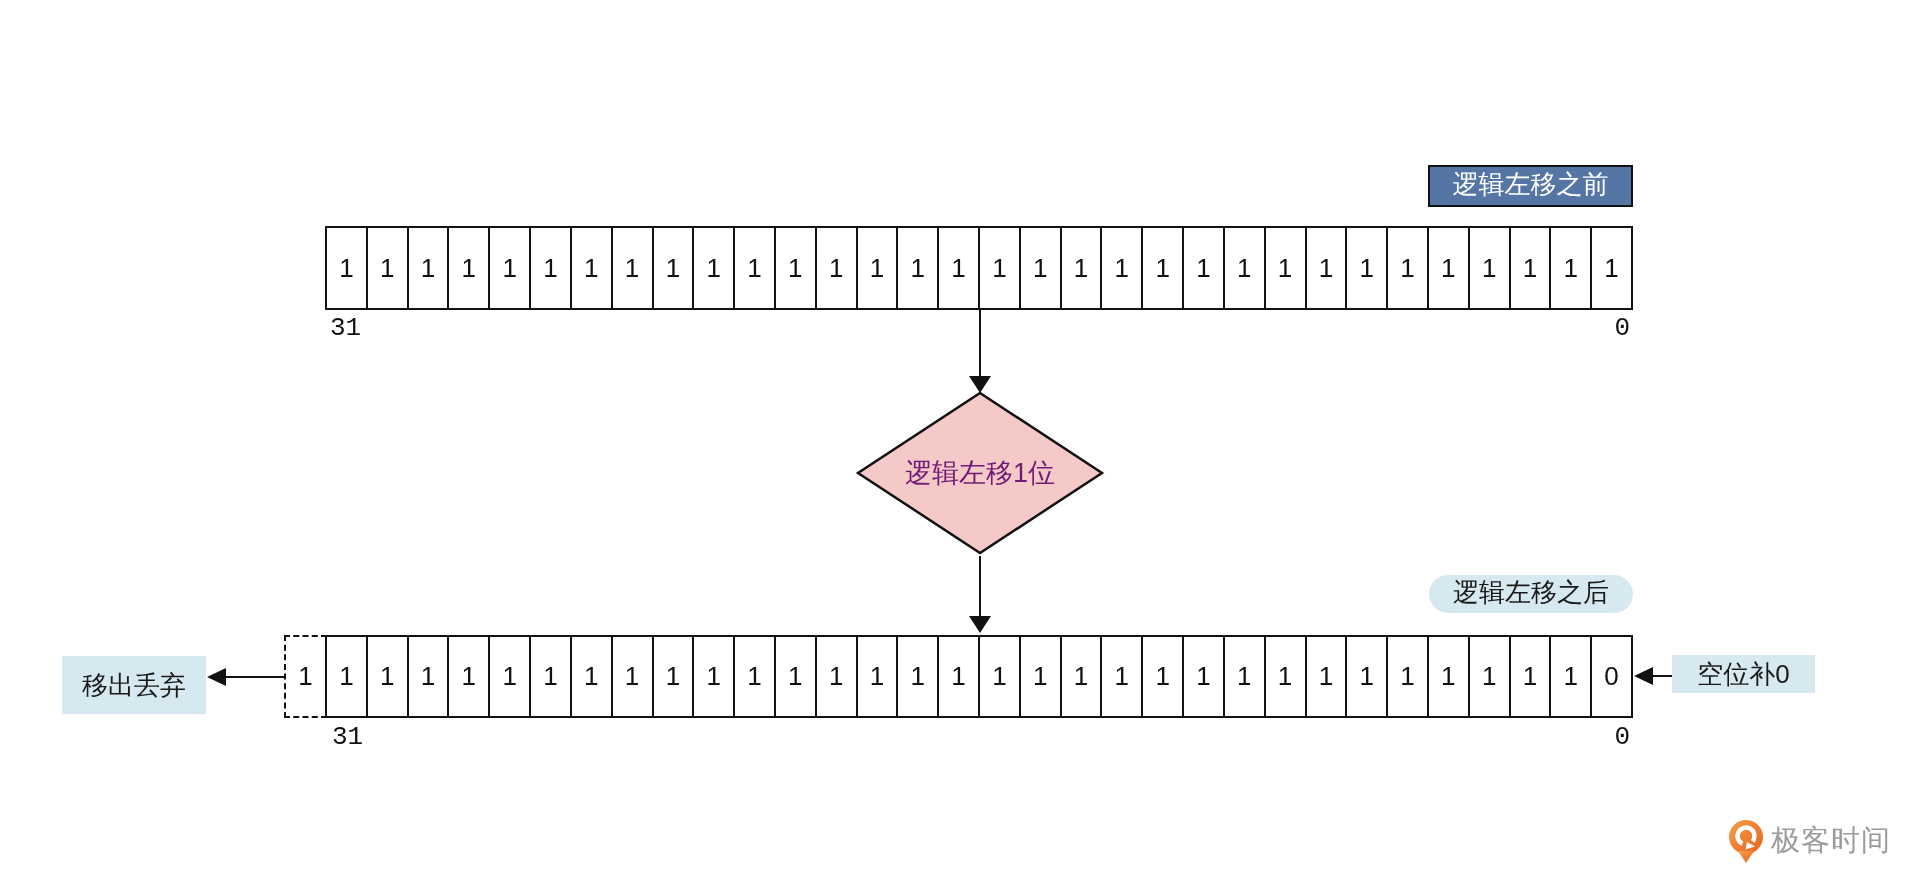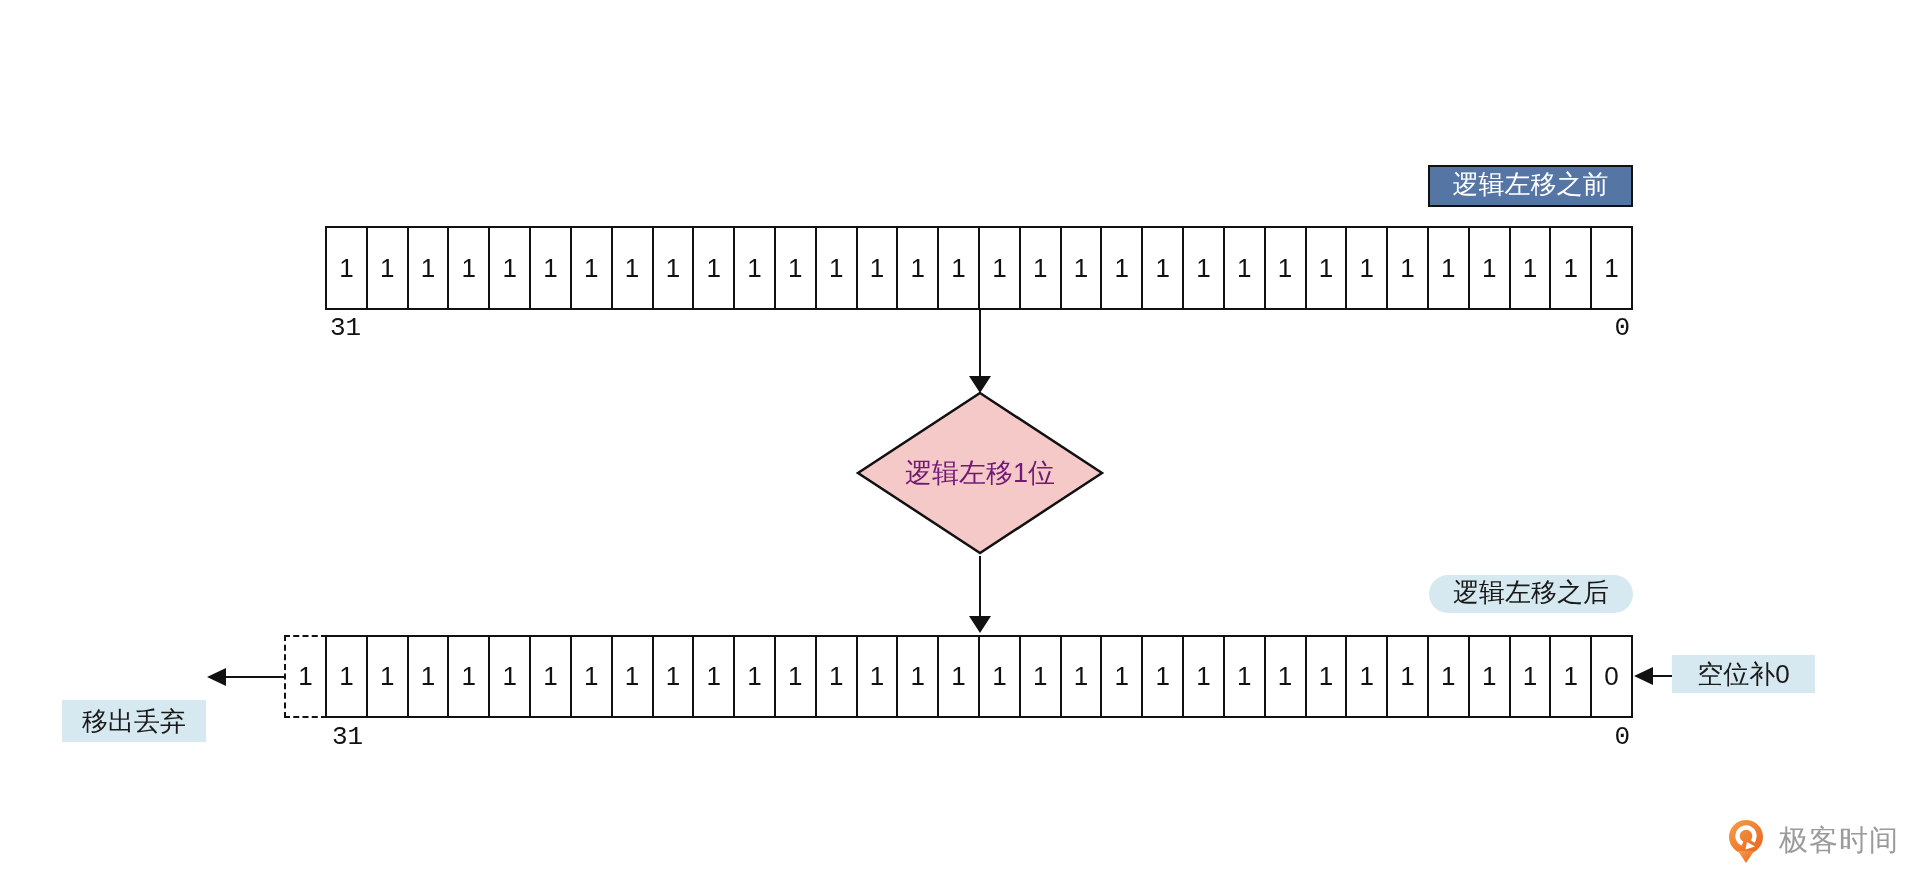--- a/index.html
+++ b/index.html
@@ -34,21 +34,21 @@
   }
   .side-label {
     position: absolute;
     display: flex;
     align-items: center;
     justify-content: center;
     font-size: 26px;
     background: #d6e8f0;
     color: #1a1a1a;
   }
-  .label-discard { left: 62px; top: 656px; width: 144px; height: 42px; margin-top: 44px; }
+  .label-discard { left: 62px; top: 656px; width: 144px; height: 58px; }
   .label-fill    { left: 1672px; top: 655px; width: 143px; height: 38px; }
 
   
   .register {
     position: absolute;
     display: flex;
     background: #fff;
     border: 2px solid #111;
   }
   .register-before { left: 325px; top: 226px; width: 1308px; height: 84px; }
@@ -130,21 +130,21 @@
     font-size: 27px;
     color: #701a75;
   }
 
   
   .logo {
     position: absolute;
     left: 1726px; top: 818px;
     display: flex;
     align-items: center;
-    gap: 13px;
+    gap: 5px;
   }
   .logo-text {
     font-size: 29px;
     color: #9b9b9b;
     letter-spacing: 1px;
   }
 </style>
 </head>
 <body>
 

